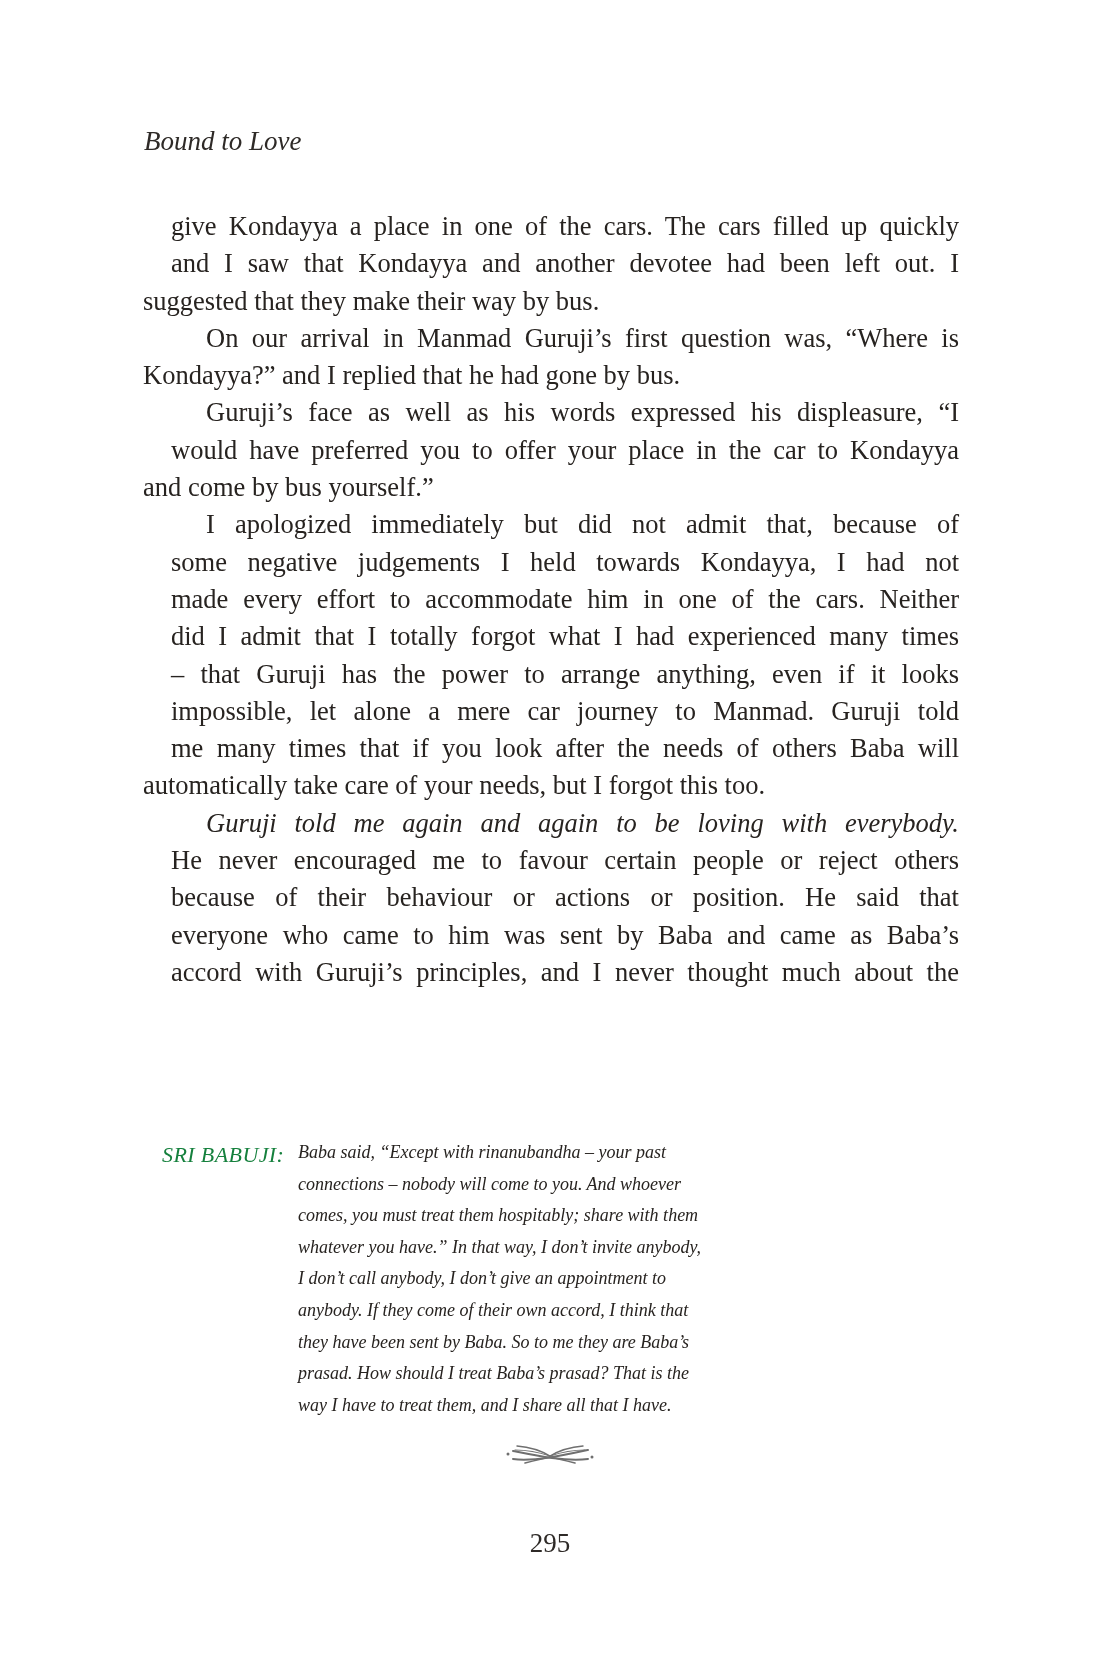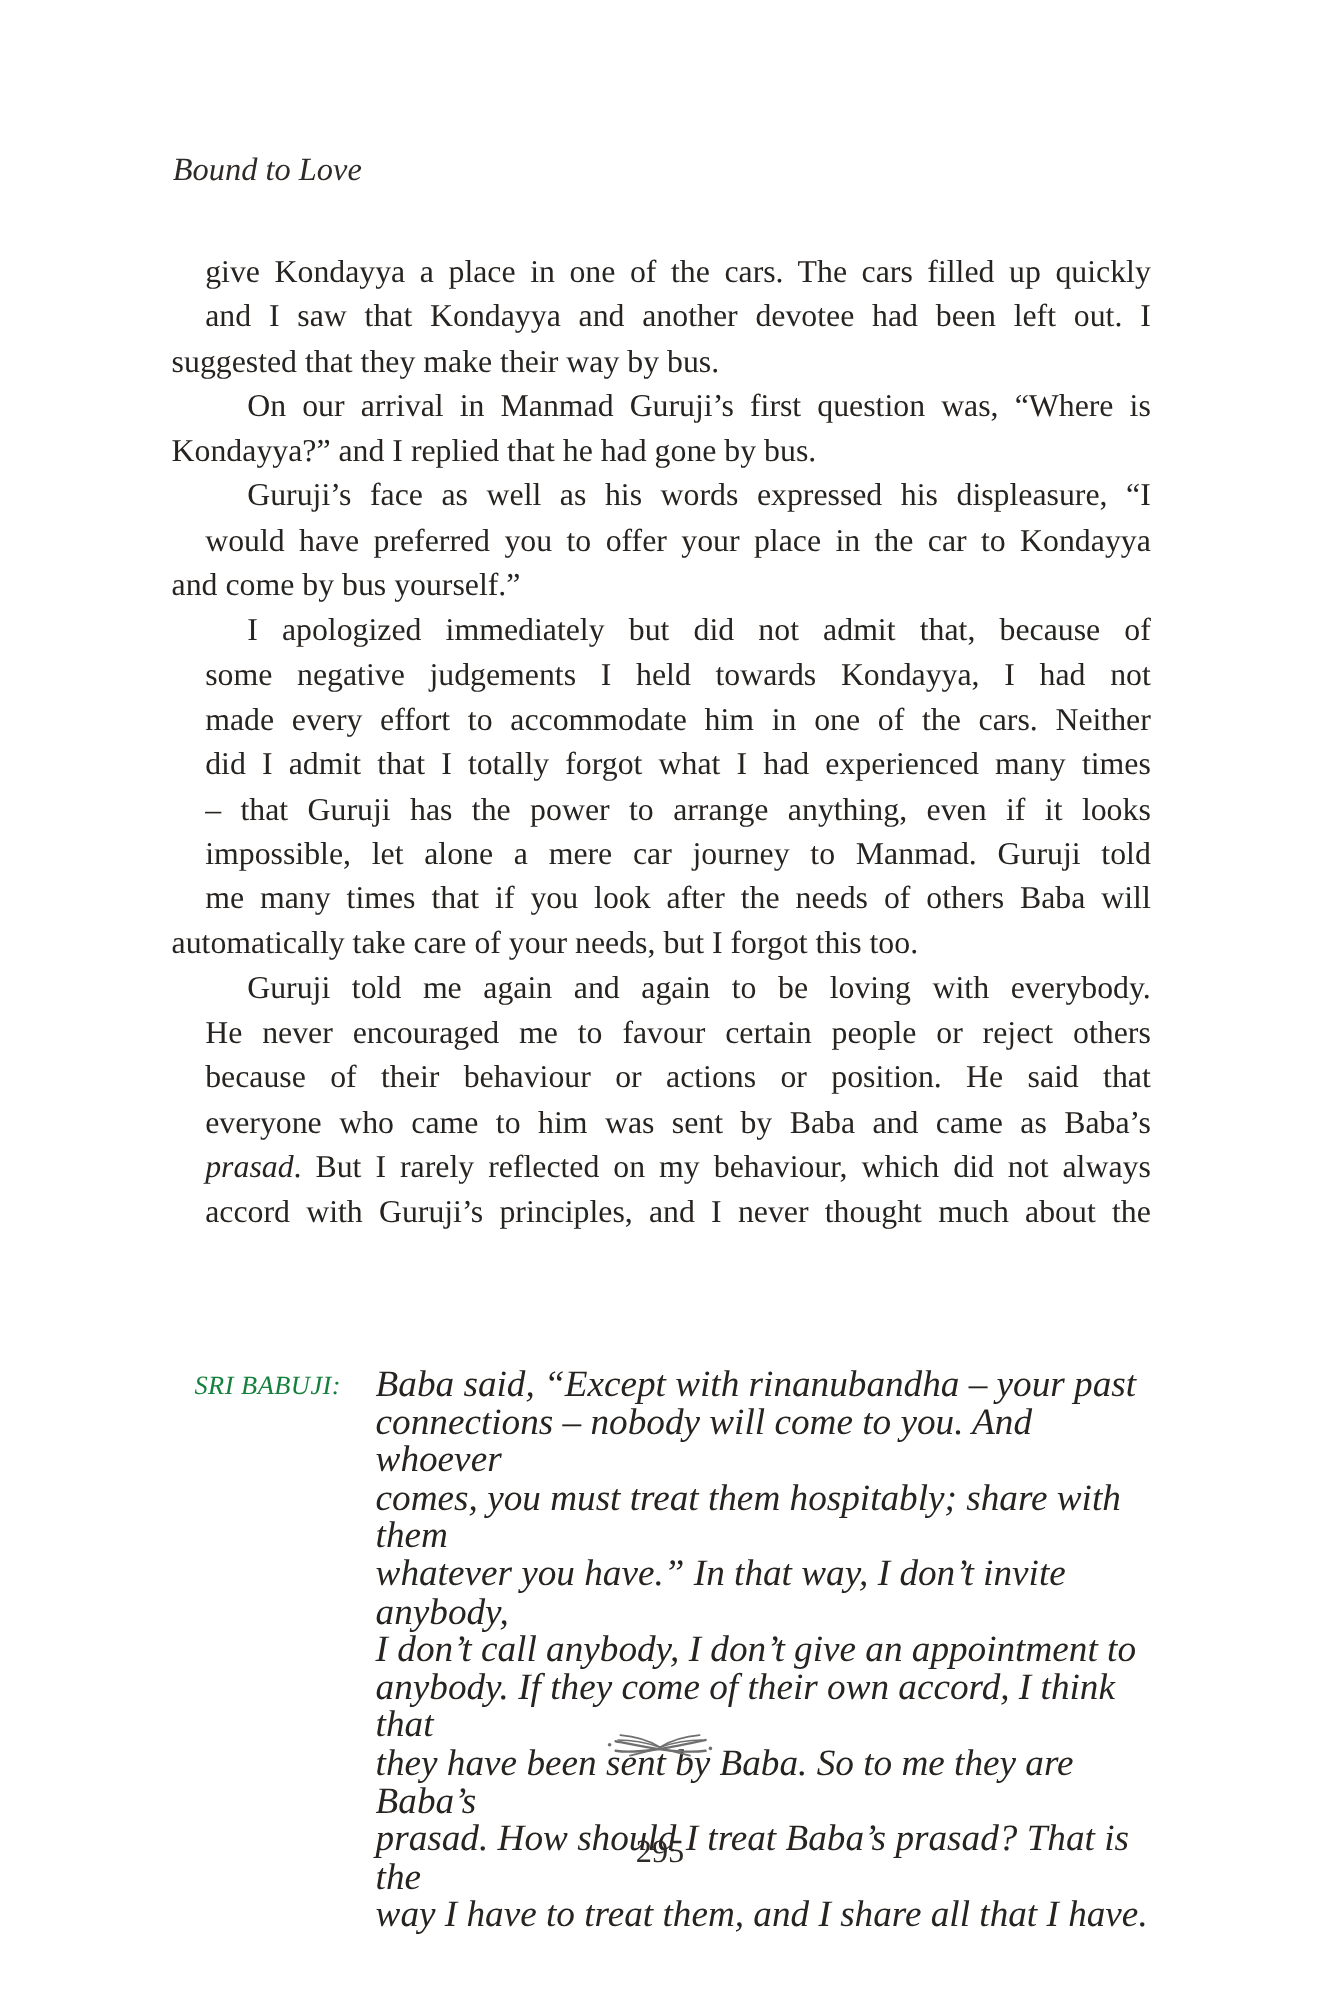--- a/index.html
+++ b/index.html
@@ -41,25 +41,25 @@
     left: 162px;
     top: 1140px;
     font-style: italic;
     font-size: 22px;
     line-height: 30px;
     letter-spacing: 0.4px;
     color: #15803d;
   }
   .quote-text {
     position: absolute;
-    left: 313px;
+    left: 298px;
     top: 1137px;
     width: 650px;
     font-style: italic;
-    font-size: 31px;
+    font-size: 18px;
     line-height: 31.6px;
   }
   .ornament {
     position: absolute;
     left: 505px;
     top: 1442px;
     width: 90px;
     height: 26px;
   }
   .page-number {
@@ -98,25 +98,24 @@
         <div class="line just" style="text-indent: 35px; font-family: Liberation Serif, serif;">I apologized immediately but did not admit that, because of</div>
         <div class="line just">some negative judgements I held towards Kondayya, I had not</div>
         <div class="line just">made every effort to accommodate him in one of the cars. Neither</div>
         <div class="line just">did I admit that I totally forgot what I had experienced many times</div>
         <div class="line just">– that Guruji has the power to arrange anything, even if it looks</div>
         <div class="line just">impossible, let alone a mere car journey to Manmad. Guruji told</div>
         <div class="line just">me many times that if you look after the needs of others Baba will</div>
         <div class="line">automatically take care of your needs, but I forgot this too.</div>
       </div>
       <div>
-        <div class="line just" style="text-indent: 35px;">Guruji told me again and again to be loving with everybody.</div>
+        <div class="line just" style="text-indent: 35px; font-style: italic;">Guruji told me again and again to be loving with everybody.</div>
         <div class="line just">He never encouraged me to favour certain people or reject others</div>
         <div class="line just">because of their behaviour or actions or position. He said that</div>
         <div class="line just">everyone who came to him was sent by Baba and came as Baba’s</div>
-        <div class="line just"><i>prasad</i>. But I rarely reflected on my behaviour, which did not always</div>
         <div class="line just">accord with Guruji’s principles, and I never thought much about the</div>
       </div>
     </div>
 
   <div class="quote-label">SRI BABUJI:</div>
 
   <div class="quote-text">
       <div class="line">Baba said, “Except with rinanubandha – your past</div>
       <div class="line">connections – nobody will come to you. And whoever</div>
       <div class="line">comes, you must treat them hospitably; share with them</div>

